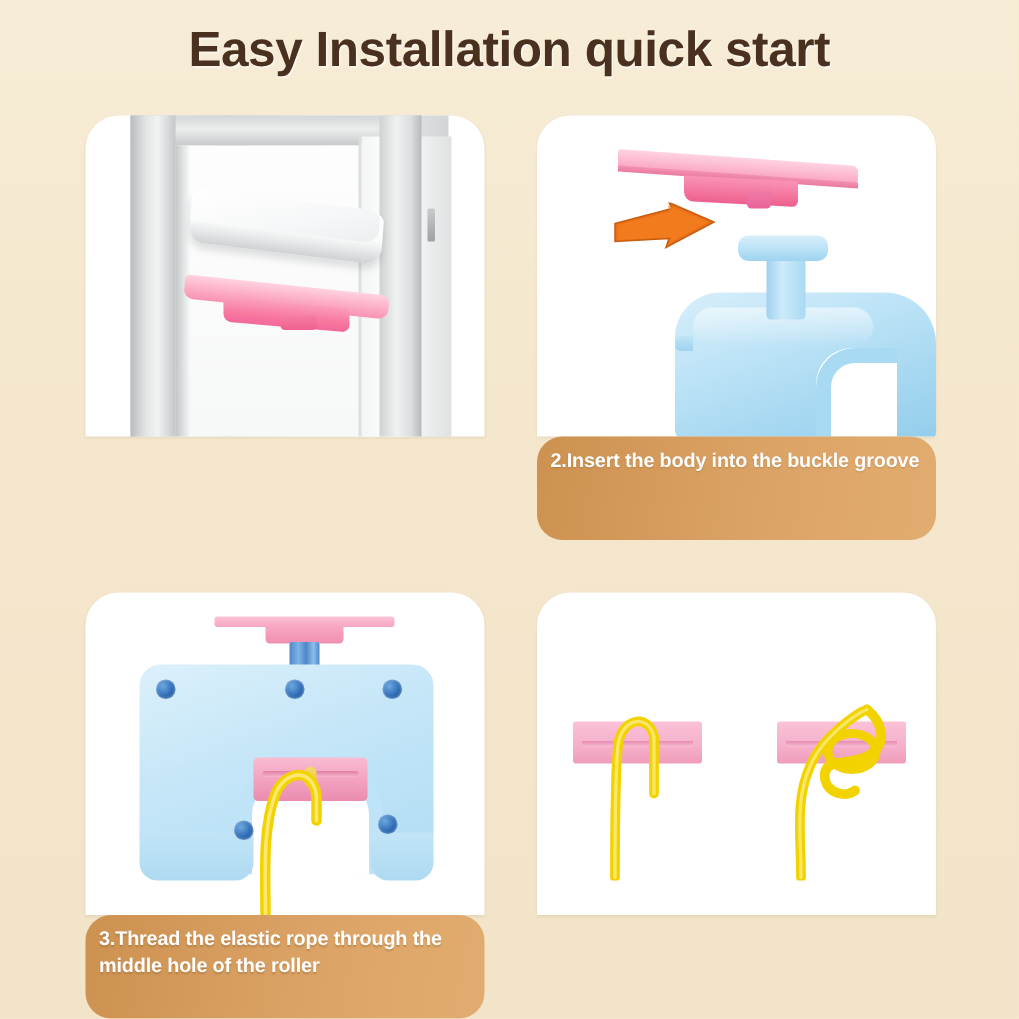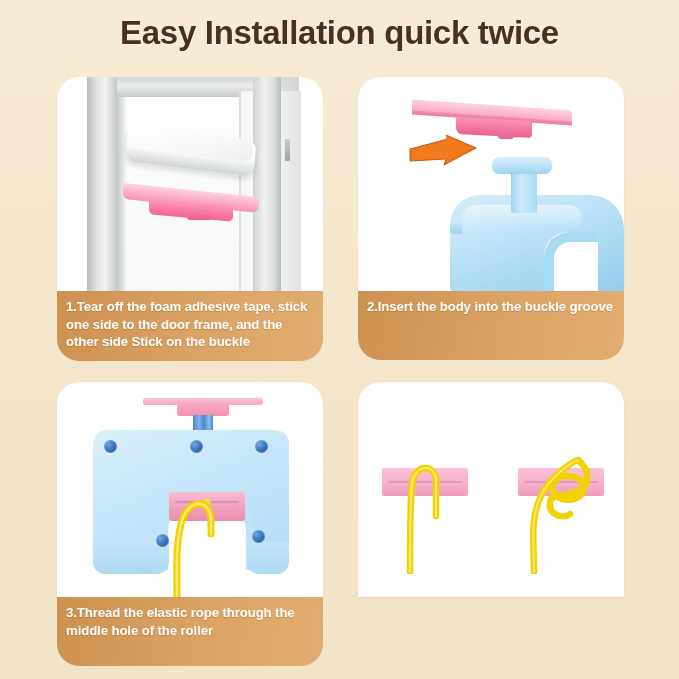--- a/index.html
+++ b/index.html
@@ -41,21 +41,21 @@
     width: 679px;
     height: 679px;
   }
   .panel {
     position: absolute;
     width: 266px;
   }
   .panel.c1 { left: 57px; }
   .panel.c2 { left: 358px; }
   .panel.r1 { top: 77px; }
-  .panel.r2 { top: 382px; }
+  .panel.r2 { top: 395px; }
 
   .art {
     position: relative;
     width: 266px;
     height: 220px;
     background: #ffffff;
     border-radius: 22px 22px 0 0;
     overflow: hidden;
     box-shadow: 0 1px 2px rgba(120,95,60,0.10);
   }
@@ -71,21 +71,21 @@
     background: linear-gradient(95deg, #cf9352 0%, #d69d5e 35%, #de a867 60%, #e0aa6b 100%);
     background: linear-gradient(100deg, #cd9150 0%, #d79e60 40%, #dfa86a 75%, #e1ac70 100%);
     color: #ffffff;
     font-size: 13.2px;
     font-weight: bold;
     line-height: 1.34;
     letter-spacing: -0.1px;
     text-shadow: 0 1px 1px rgba(130,85,35,0.35);
   }
   .caption.tall { min-height: 69px; }
-  .caption.short { min-height: 69px; }
+  .caption.short { min-height: 69px; border-radius: 17px; }
 
   
   .doorwrap { position:absolute; left:0; top:0; width:266px; height:214px; }
   .door-outer {
     position: absolute; left: 30px; top: -2px; width: 212px; height: 218px;
     background: linear-gradient(90deg,#d9dadb 0%,#eceded 18%,#c9cbcc 30%,#e6e7e8 45%,#f3f4f4 70%,#d2d4d5 100%);
   }
   .door-jambL {
     position:absolute; left:30px; top:-2px; width:30px; height:218px;
     background: linear-gradient(90deg,#b9bcbe 0%,#e3e5e6 35%,#f2f3f3 60%,#c4c7c9 100%);
@@ -300,21 +300,21 @@
   .p4-bar-slot.left  { left:30px; }
   .p4-bar-slot.right { left:166px; }
   .p4-rope-l { position:absolute; left:30px; top:62px; width:80px; height:130px; }
   .p4-rope-r { position:absolute; left:158px; top:58px; width:92px; height:134px; }
 </style>
 </head>
 <body>
 
 <div id="page">
 
-  <div class="title">Easy Installation quick twice</div>
+  <div class="title">Easy Installation quick start</div>
 
   <div class="grid">
 
     <div class="panel c1 r1">
       <div class="art">
         <div class="doorwrap">
           <div class="door-outer"></div>
           <div class="door-head"></div>
           <div class="door-inner"></div>
           <div class="door-inner-shadow"></div>
@@ -322,21 +322,20 @@
           <div class="door-panel"></div>
           <div class="door-jambR"></div>
           <div class="door-latch"></div>
           <div class="foam-plate"></div>
           <div class="foam-top"></div>
           <div class="buckle-plate"></div>
           <div class="buckle-lip"></div>
           <div class="buckle-tab"></div>
         </div>
       </div>
-      <div class="caption tall">1.Tear off the foam adhesive tape, stick one side to the door frame, and the other side Stick on the buckle</div>
     </div>
 
     <div class="panel c2 r1">
       <div class="art">
         <div class="p2">
           <div class="p2-plate"></div>
           <div class="p2-plate-edge"></div>
           <div class="p2-groove"></div>
           <div class="p2-groove-notch"></div>
           <div class="p2-arrow">

